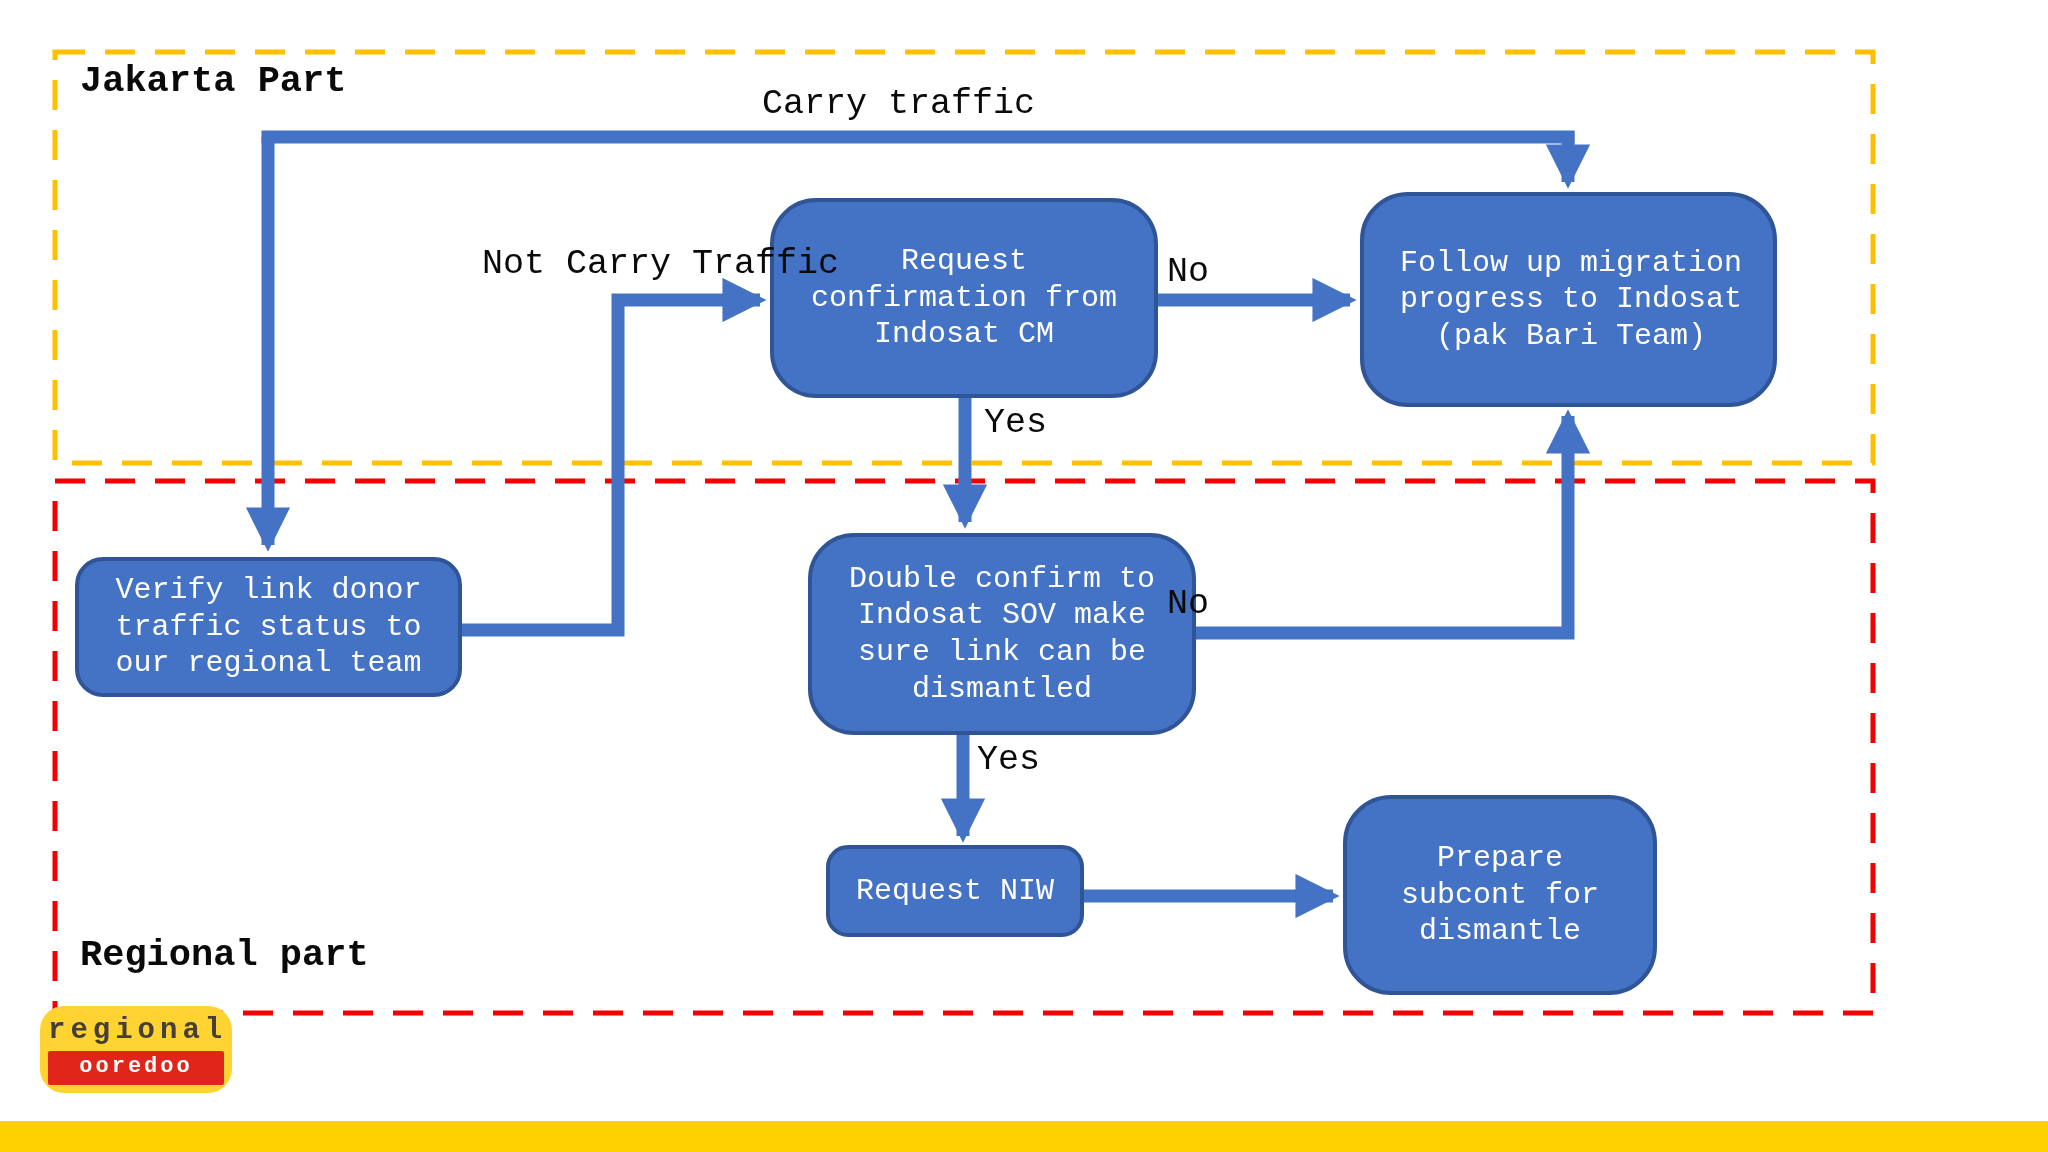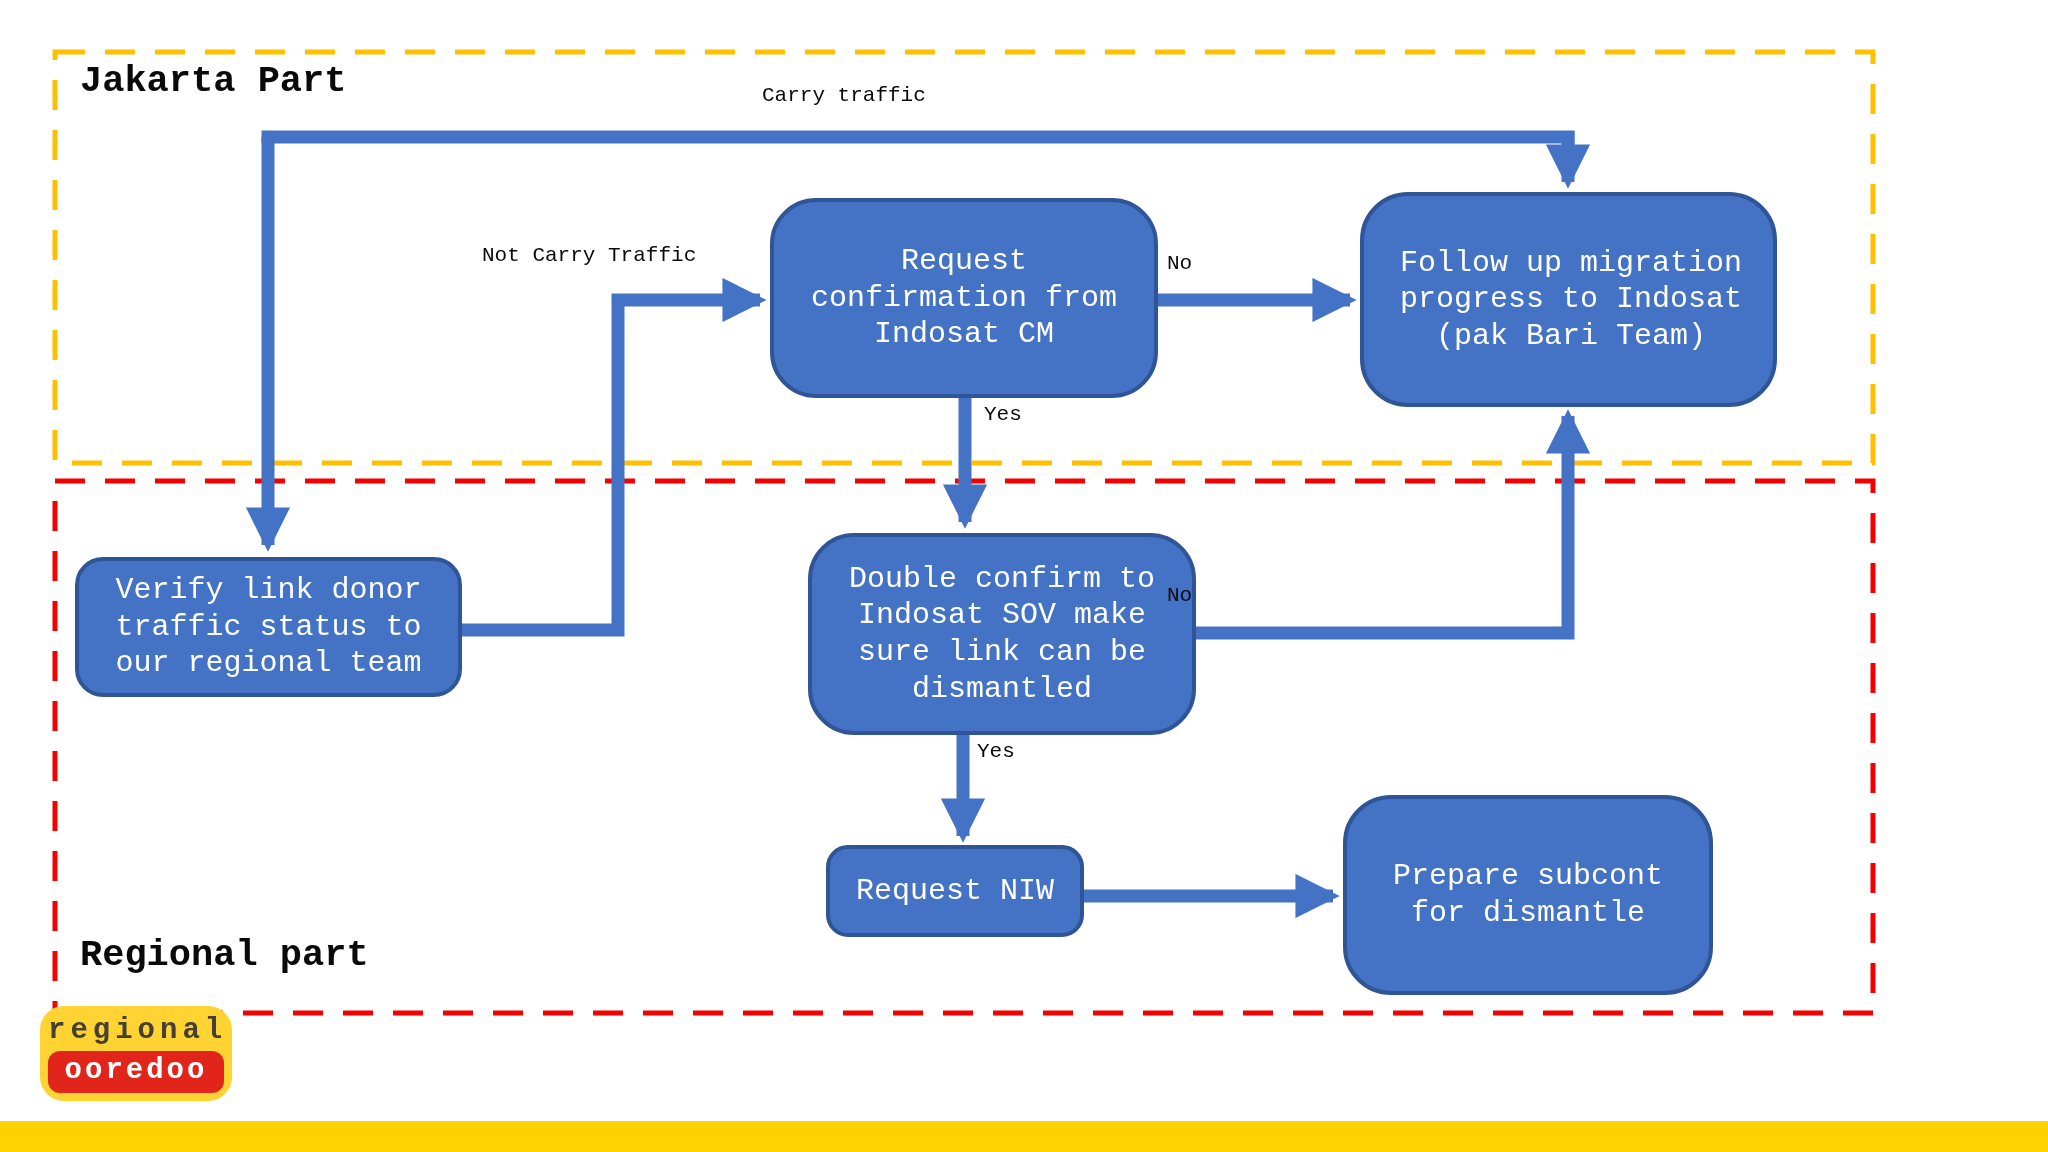--- a/index.html
+++ b/index.html
@@ -17,39 +17,39 @@
   .node{
     position:absolute;display:flex;align-items:center;justify-content:center;text-align:center;
     background:var(--node-fill);border:4px solid var(--node-border);box-sizing:border-box;
     color:var(--node-text);font-size:30px;line-height:1.22;padding:6px 18px;
   }
   .n-verify{left:75px;top:557px;width:387px;height:140px;border-radius:28px;}
   .n-request-cm{left:770px;top:198px;width:388px;height:200px;border-radius:46px;}
   .n-follow-up{left:1360px;top:192px;width:417px;height:215px;border-radius:48px;padding-left:23px;}
   .n-double-confirm{left:808px;top:533px;width:388px;height:202px;border-radius:46px;}
   .n-request-niw{left:826px;top:845px;width:258px;height:92px;border-radius:22px;}
-  .n-prepare{left:1343px;top:795px;width:370px;height:200px;border-radius:48px;}
+  .n-prepare{left:1343px;top:795px;width:314px;height:200px;border-radius:48px;}
 
   .region-label{position:absolute;font-weight:bold;font-size:37px;color:var(--region-label-text);}
   .l-jakarta{left:80px;top:60px;}
   .l-regional{left:80px;top:934px;}
 
-  .edge-label{position:absolute;font-size:21px;color:var(--edge-label-text);white-space:nowrap;}
+  .edge-label{position:absolute;font-size:35px;color:var(--edge-label-text);white-space:nowrap;}
   .e-carry{left:762px;top:84px;}
   .e-notcarry{left:482px;top:244px;}
   .e-cm-no{left:1167px;top:252px;}
   .e-cm-yes{left:984px;top:403px;}
   .e-sov-no{left:1167px;top:584px;}
   .e-sov-yes{left:977px;top:740px;}
 
   .logo{position:absolute;left:40px;top:1006px;width:192px;background:var(--logo-yellow);
     border-radius:24px;padding:6px 8px 8px 8px;box-sizing:border-box;text-align:center;}
   .logo-top{font-weight:bold;font-size:29px;letter-spacing:5px;color:var(--logo-text-dark);padding:2px 0 4px 0;}
-  .logo-bottom{font-weight:bold;font-size:29px;letter-spacing:3px;color:var(--logo-text-light);
-    background:var(--logo-red);border-radius:12px;padding:3px 0 6px 0;}
+  .logo-bottom{font-weight:bold;font-size:22px;letter-spacing:3px;color:var(--logo-text-light);
+    background:var(--logo-red);border-radius:2px;padding:3px 0 6px 0;}
 
   .date-block{position:absolute;left:1380px;top:1052px;width:368px;text-align:right;
     font-size:30px;line-height:1.3;color:var(--date-red);}
 
   .bottom-bar{position:absolute;left:0;top:1121px;width:2048px;height:31px;background:var(--bottom-bar);}
 </style>
 </head>
 <body>
 
 <div id="canvas">

